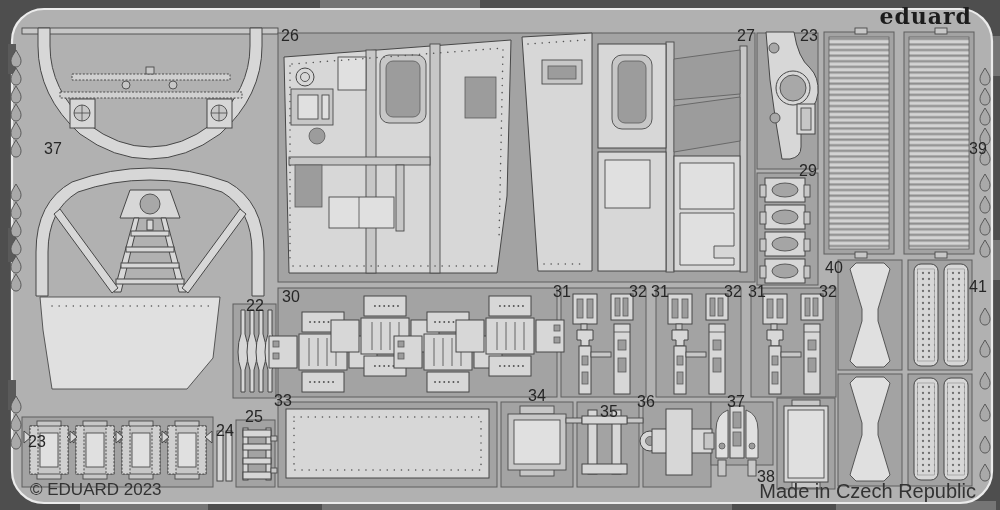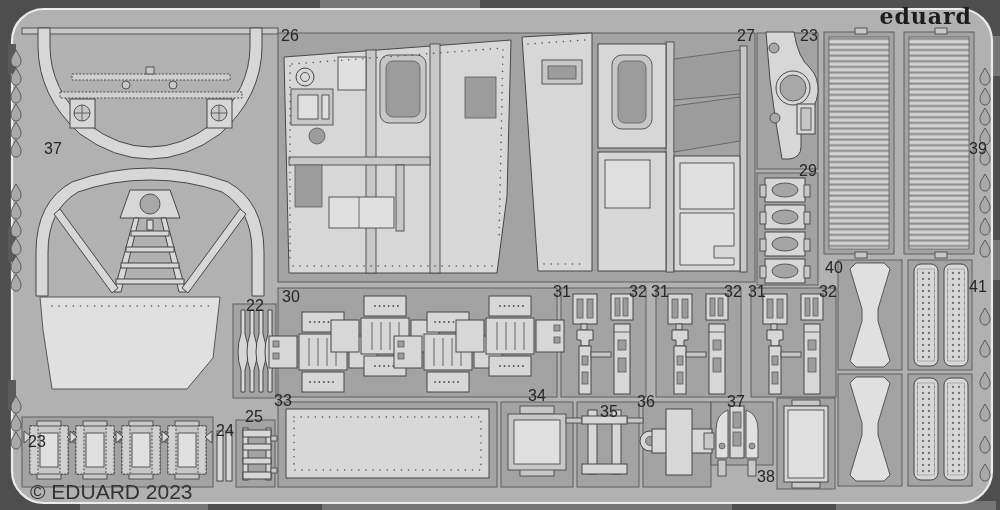--- a/index.html
+++ b/index.html
@@ -7,21 +7,21 @@
     --lt:#e0e0e0; --hole:#9c9c9c; --well:#a3a3a3; --ink:#2a2a2a; --edge:#ebebeb;
   }
   html,body{margin:0;padding:0;background:#333;}
   .stage{position:relative;width:1000px;height:510px;background:var(--bg);
     overflow:hidden;font-family:"Liberation Sans",sans-serif;}
   .stage svg{position:absolute;inset:0;display:block;}
   .txt{position:absolute;color:var(--ink);white-space:pre;}
   .title{left:27px;top:5px;font-size:21px;font-weight:bold;letter-spacing:.2px;}
   .brand{right:28px;top:3px;font-family:"DejaVu Serif",serif;font-weight:bold;
     font-size:22px;letter-spacing:1px;color:#1c1c1c;}
-  .copyright{left:30px;top:480px;font-size:21px;color:#333;}
+  .copyright{left:30px;top:480px;font-size:17px;color:#333;}
   .madein{right:24px;top:480px;font-size:20px;color:#333;}
   .plabel{position:absolute;font-size:16px;color:#262626;line-height:1;}
   
   .part {fill:var(--part); stroke:#474747; stroke-width:1;}
   .part2{fill:var(--part2);stroke:#4a4a4a; stroke-width:.9;}
   .lt   {fill:var(--lt);  stroke:#4a4a4a; stroke-width:.9;}
   .hole {fill:var(--hole);stroke:#5a5a5a; stroke-width:.8;}
   .well {fill:var(--well);stroke:#5e5e5e; stroke-width:1;}
   .serr {fill:#d0d0d0;stroke:#4a4a4a;stroke-width:1;stroke-dasharray:2 1.6;}
   .riv  {stroke:#555;stroke-width:1.5;stroke-dasharray:.1 7;stroke-linecap:round;fill:none;}
@@ -398,20 +398,21 @@
         <use href="#drop" x="985" y="348"></use>
         <use href="#drop" x="985" y="380"></use>
     <use href="#drop" x="985" y="412"></use>
         <use href="#drop" x="985" y="444"></use>
         <use href="#drop" x="985" y="472"></use>
   </g>
 </svg>
 
 <div class="txt brand">eduard</div>
 <div class="txt copyright">© EDUARD 2023</div>
+<div class="txt madein">Made in Czech Republic</div>
 <div id="part-labels">
       <span class="plabel" style="left: 44px; top: 141px;">37</span>
       <span class="plabel" style="left: 246px; top: 298px;">22</span>
       <span class="plabel" style="left: 28px; top: 406px; margin-top: 28px;">23</span>
       <span class="plabel" style="left: 216px; top: 423px;">24</span>
       <span class="plabel" style="left: 245px; top: 409px;">25</span>
       <span class="plabel" style="left: 281px; top: 28px;">26</span>
       <span class="plabel" style="left: 737px; top: 28px;">27</span>
       <span class="plabel" style="left: 800px; top: 28px;">23</span>
       <span class="plabel" style="left: 799px; top: 163px;">29</span>

